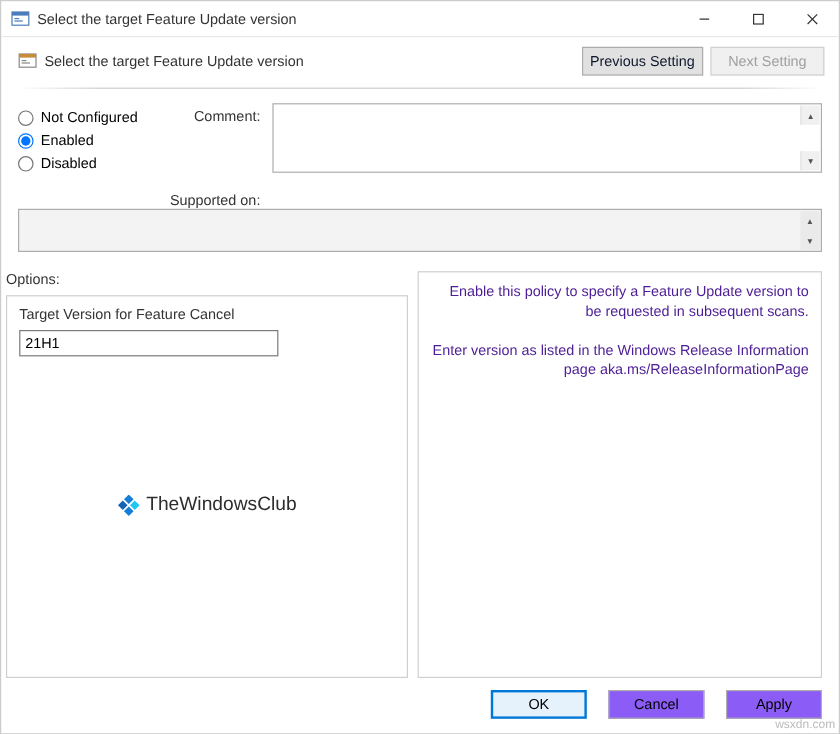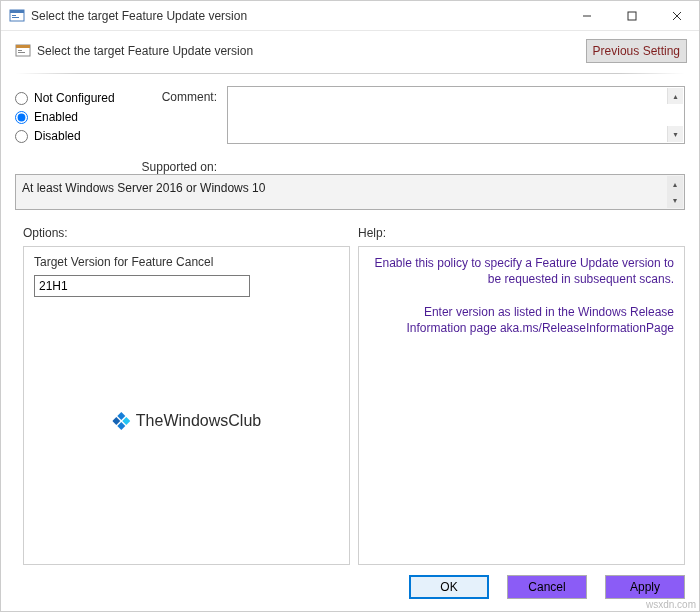--- a/index.html
+++ b/index.html
@@ -5,41 +5,41 @@
     * { box-sizing: border-box; font-family: 'Segoe UI', Tahoma, sans-serif; font-size: 12px; }
     body { margin: 0; background: #fff; color: #000; width: 700px; height: 612px; overflow: hidden; border: 1px solid #ccc; display: flex; flex-direction: column; }
     .titlebar { height: 30px; display: flex; align-items: center; padding: 0 0 0 8px; border-bottom: 1px solid #e8e8e8; }
     .titlebar-icon { width: 16px; height: 16px; margin-right: 6px; }
     .titlebar-text { flex: 1; color: #333; }
     .titlebar-btns { display: flex; height: 100%; }
     .titlebar-btn { width: 45px; height: 30px; display: flex; align-items: center; justify-content: center; color: #555; cursor: pointer; }
     .header-row { display: flex; align-items: center; padding: 8px 12px 10px 14px; }
     .header-icon { width: 16px; height: 16px; margin-right: 6px; }
     .header-title { flex: 1; color: #333; }
-    .nav-btn { min-width: 95px; height: 24px; margin-left: 6px; border: 1px solid #adadad; background: #e1e1e1; color: #7f1d1d; cursor: pointer; font-size: 12px; }
+    .nav-btn { min-width: 95px; height: 24px; margin-left: 6px; border: 1px solid #adadad; background: #e1e1e1; color: #0f172a; cursor: pointer; font-size: 12px; }
     .nav-btn:disabled { background: #f0f0f0; color: #a0a0a0; border-color: #d0d0d0; cursor: default; }
     .divider { height: 1px; background: linear-gradient(to right, transparent, #ccc 10%, #ccc 90%, transparent); margin: 0 14px 8px 14px; }
     .config-row { display: flex; padding: 4px 14px; align-items: flex-start; justify-content: space-between; }
     .radio-col { width: 120px; }
     .radio-item { display: flex; align-items: center; margin: 5px 0; cursor: pointer; }
     .radio-item input { margin: 0 6px 0 0; cursor: pointer; }
     .field-label { width: 92px; text-align: right; padding-right: 10px; padding-top: 4px; color: #333; }
     .field-box { flex: 1; border: 1px solid #adadad; background: #fff; min-height: 58px; position: relative; display:flex; }
     .field-box .scroll-up, .field-box .scroll-down { position: absolute; right: 1px; width: 16px; height: 16px; background: #f0f0f0; display:flex; align-items:center; justify-content:center; font-size:8px; color:#555; border-left:1px solid #e0e0e0; }
     .field-box .scroll-up { top: 1px; }
     .field-box .scroll-down { bottom: 1px; }
     .field-text { padding: 4px 22px 4px 6px; color: #333; flex:1; }
     .supported-row { display: flex; padding: 4px 14px 10px 14px; flex-direction: column; }
     .supported-label { width: 212px; text-align: right; padding-right: 10px; padding-top: 4px; color: #333; }
     .supported-box { flex: 1; border: 1px solid #adadad; background: #f3f3f3; min-height: 36px; position: relative; }
     .supported-box .field-text { color: #222; padding-top:6px; }
     .supported-box .scroll-up, .supported-box .scroll-down { position: absolute; right: 1px; width: 16px; height: 16px; background: #eaeaea; display:flex; align-items:center; justify-content:center; font-size:8px; color:#555; }
     .supported-box .scroll-up { top: 1px; }
     .supported-box .scroll-down { bottom: 1px; }
-    .main-columns { display: flex; flex: 1; padding: 6px 14px 0 22px; gap: 0; min-height: 0; }
+    .main-columns { display: flex; flex: 1; padding: 6px 14px 0 4px; gap: 0; min-height: 0; }
     .col { flex: 1; display: flex; flex-direction: column; min-width: 0; }
     .col:first-child { margin-right: 8px; max-width: 335px; }
     .col-label { color: #333; margin-bottom: 6px; }
     .panel { flex: 1; border: 1px solid #cfcfcf; background: #fff; padding: 8px 10px; overflow: auto; position: relative; }
     .opt-text { color: #333; margin-bottom: 6px; }
     .text-input { width: 216px; height: 22px; border: 1px solid #7a7a7a; padding: 2px 4px; font-size: 12px; }
     .watermark { position: absolute; left: 50%; top: 55%; transform: translate(-50%, -50%); display: flex; align-items: flex-start; color: #333; opacity: 0.95; pointer-events: none; }
     .watermark svg { margin-right: 6px; }
     .watermark-text { font-size: 16px; font-weight: 400; color: #222; }
     .help-text { color: #4c1d95; line-height: 1.35; text-align: right; }
@@ -85,20 +85,21 @@
   <span class="header-icon">
     <svg viewBox="0 0 16 16" width="16" height="16">
         <rect x="1" y="2" width="14" height="11" fill="#fff" stroke="#888"></rect>
         <rect x="1" y="2" width="14" height="3" fill="#c98b3a"></rect>
         <rect x="3" y="7" width="4" height="1" fill="#888"></rect>
         <rect x="3" y="9" width="7" height="1" fill="#888"></rect>
       </svg>
   </span>
   <span class="header-title">Select the target Feature Update version</span>
   <button class="nav-btn">Previous Setting</button>
+  <button class="nav-btn" disabled="">Next Setting</button>
 </div>
 
 <div class="divider"></div>
 
 <div class="config-row">
   <div class="radio-col">
     <label class="radio-item">
       <input type="radio" name="cfg" style="">
       <span>Not Configured</span>
     </label>
@@ -115,21 +116,20 @@
   <div class="field-box">
     <div class="field-text"></div>
     <div class="scroll-up">▴</div>
     <div class="scroll-down">▾</div>
   </div>
 </div>
 
 <div class="supported-row">
   <div class="supported-label">Supported on:</div>
   <div class="supported-box">
-    <div class="field-text">At least Windows Server 2016 or Windows 10</div>
     <div class="scroll-up">▴</div>
     <div class="scroll-down">▾</div>
   </div>
 </div>
 
 <div class="main-columns">
   <div class="col">
     <div class="col-label">Options:</div>
     <div class="panel">
       <div class="opt-text">Target Version for Feature Cancel</div>
@@ -139,21 +139,20 @@
           <polygon points="9,0 13,4 9,8 5,4" fill="#0a78d6"></polygon>
           <polygon points="14,5 18,9 14,13 10,9" fill="#19c1f3"></polygon>
           <polygon points="9,10 13,14 9,18 5,14" fill="#0a78d6"></polygon>
           <polygon points="4,5 8,9 4,13 0,9" fill="#0a5bb0"></polygon>
         </svg>
         <span class="watermark-text">TheWindowsClub</span>
       </div>
     </div>
   </div>
   <div class="col">
-    <div class="col-label">Help:</div>
     <div class="panel">
       <div class="help-text" style="white-space: pre-line;">Enable this policy to specify a Feature Update version to be requested in subsequent scans.
 
 Enter version as listed in the Windows Release Information page aka.ms/ReleaseInformationPage</div>
     </div>
   </div>
 </div>
 
 <div class="footer">
   <button class="action-btn primary">OK</button>

